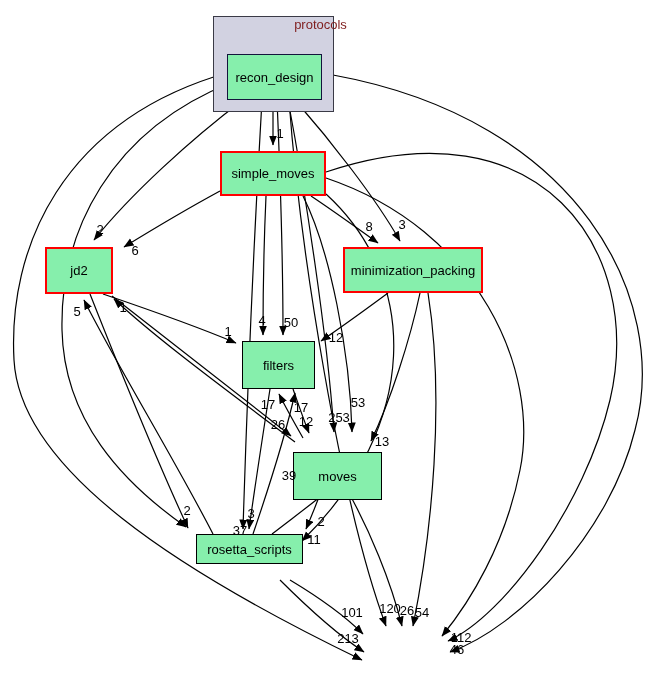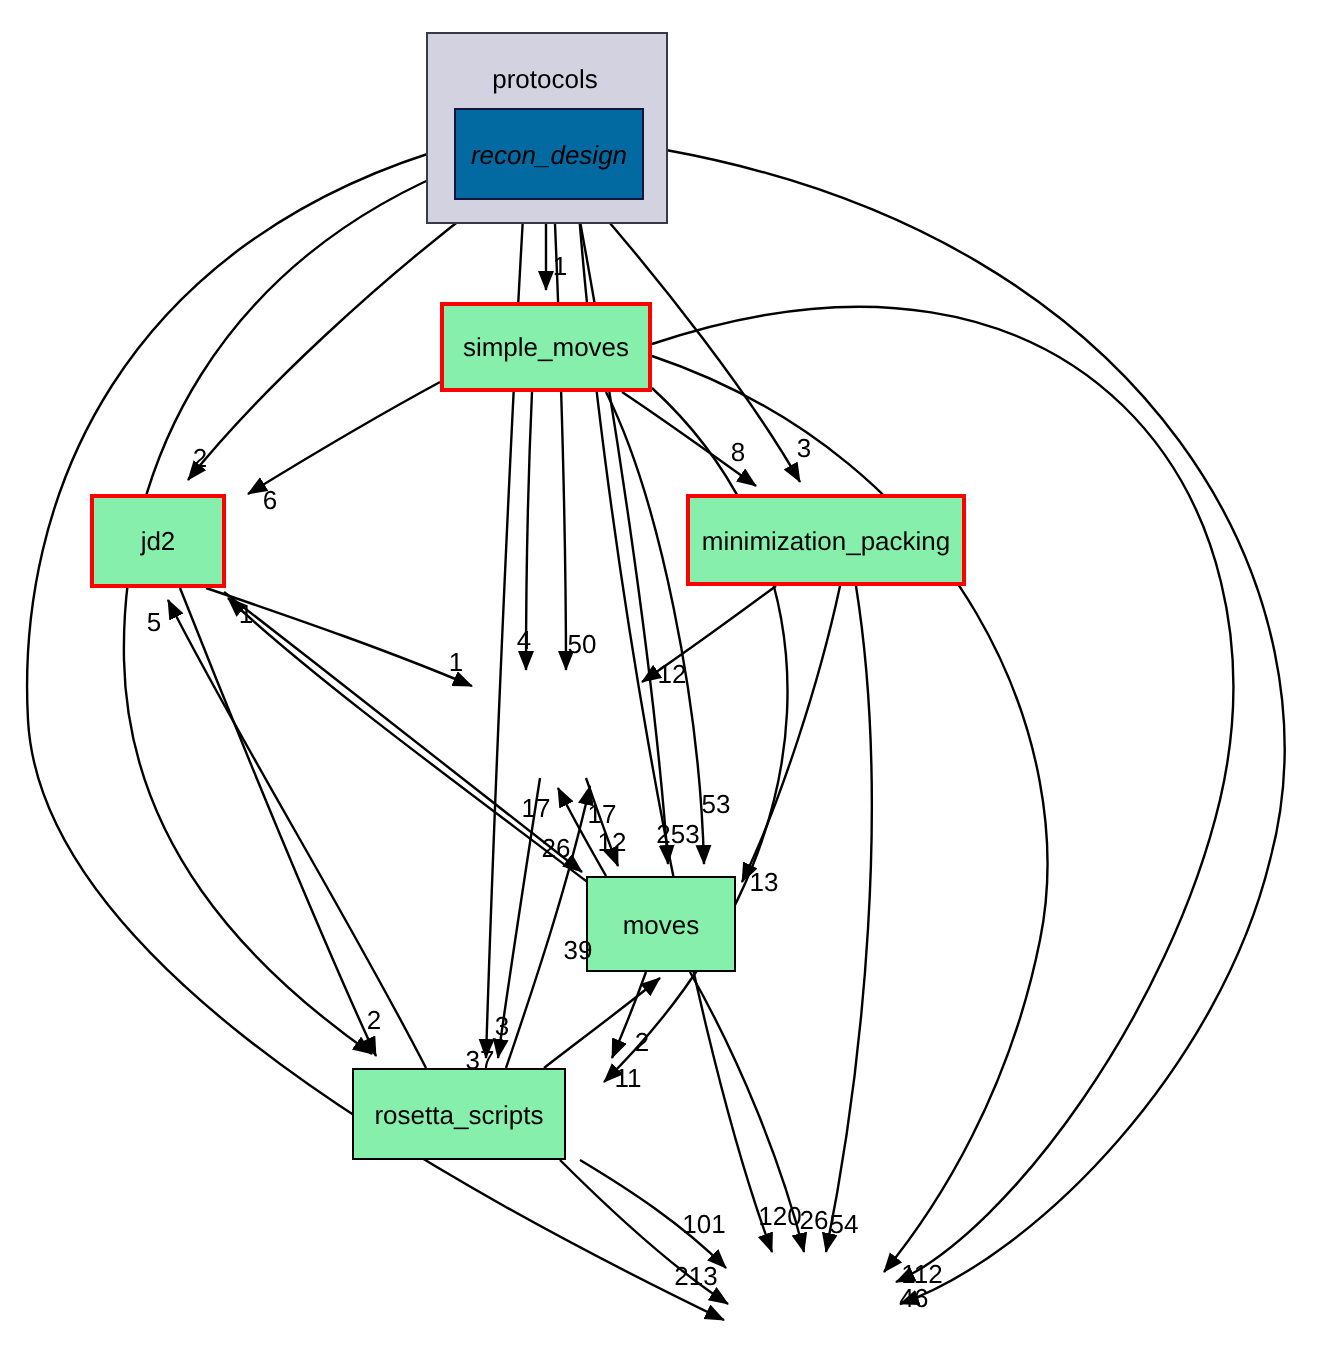--- a/index.html
+++ b/index.html
@@ -2,34 +2,34 @@
 <html><head>
 <meta charset="utf-8">
 <style>
   html,body{margin:0;padding:0;background:#ffffff;}
   #canvas{position:relative;width:661px;height:684px;background:#fff;overflow:hidden;
           font-family:"Liberation Sans", sans-serif;}
   #edge-svg{position:absolute;left:0;top:0;width:661px;height:684px;}
   #edge-svg path.edge{fill:none;stroke:#000;stroke-width:1.2px;}
   .cluster{position:absolute;left:213px;top:16px;width:119px;height:94px;
            background:#d2d2e1;border:1px solid #3a3a46;}
-  .cluster-label{position:absolute;left:213px;top:32px;width:119px;text-align:center;
-           font-size:13px;color:#000000;}
+  .cluster-label{position:absolute;left:213px;top:17px;width:119px;text-align:center;
+           font-size:13px;color:#7f1d1d;padding-left:48px;}
   .node{position:absolute;display:flex;align-items:center;justify-content:center;
         background:#86efac;border:1px solid #000;font-size:13px;color:#000;
         box-sizing:border-box;cursor:pointer;}
   .node.red{border:2px solid #ff0000;}
-  .node.current{background:#0369a1;border:1.5px solid #14143c;font-style:italic;}
+  .node.current{background:#86efac;border:1.5px solid #14143c;}
   .n-recon{left:227px;top:54px;width:95px;height:46px;}
   .n-simple{left:220px;top:151px;width:106px;height:45px;}
   .n-jd2{left:45px;top:247px;width:68px;height:47px;}
   .n-minim{left:343px;top:247px;width:140px;height:46px;}
   .n-filters{left:242px;top:341px;width:73px;height:48px;}
-  .n-moves{left:293px;top:438px;width:75px;height:48px;}
-  .n-rosetta{left:176px;top:534px;width:107px;height:46px;}
+  .n-moves{left:293px;top:452px;width:89px;height:48px;}
+  .n-rosetta{left:196px;top:534px;width:107px;height:30px;}
   .n-core{left:367px;top:631px;width:73px;height:44px;}
   .edge-label{position:absolute;transform:translate(-50%,-50%);font-size:13px;color:#000;
               line-height:1;white-space:nowrap;pointer-events:none;}
 </style>
 </head>
 <body>
 
 <div id="canvas">
 
   <svg id="edge-svg">
@@ -86,20 +86,23 @@
   </div>
 
   <div class="node red n-jd2">
     <span>jd2</span>
   </div>
 
   <div class="node red n-minim">
     <span>minimization_packing</span>
   </div>
 
+  <div class="node n-filters">
+    <span>filters</span>
+  </div>
 
   <div class="node n-moves">
     <span>moves</span>
   </div>
 
   <div class="node n-rosetta">
     <span>rosetta_scripts</span>
   </div>
 
 

